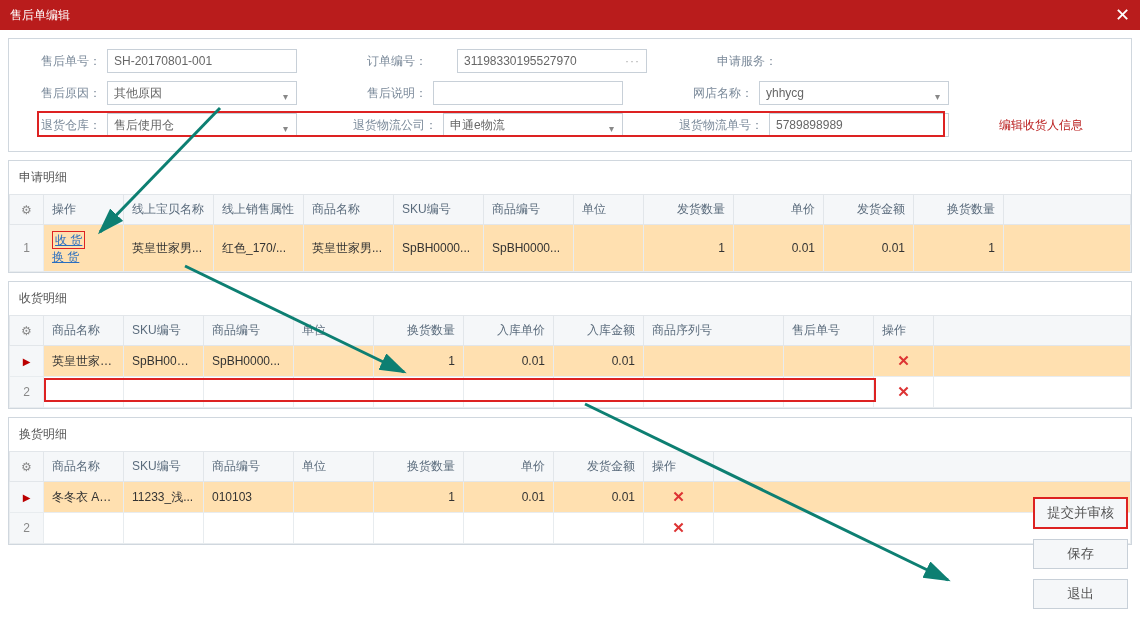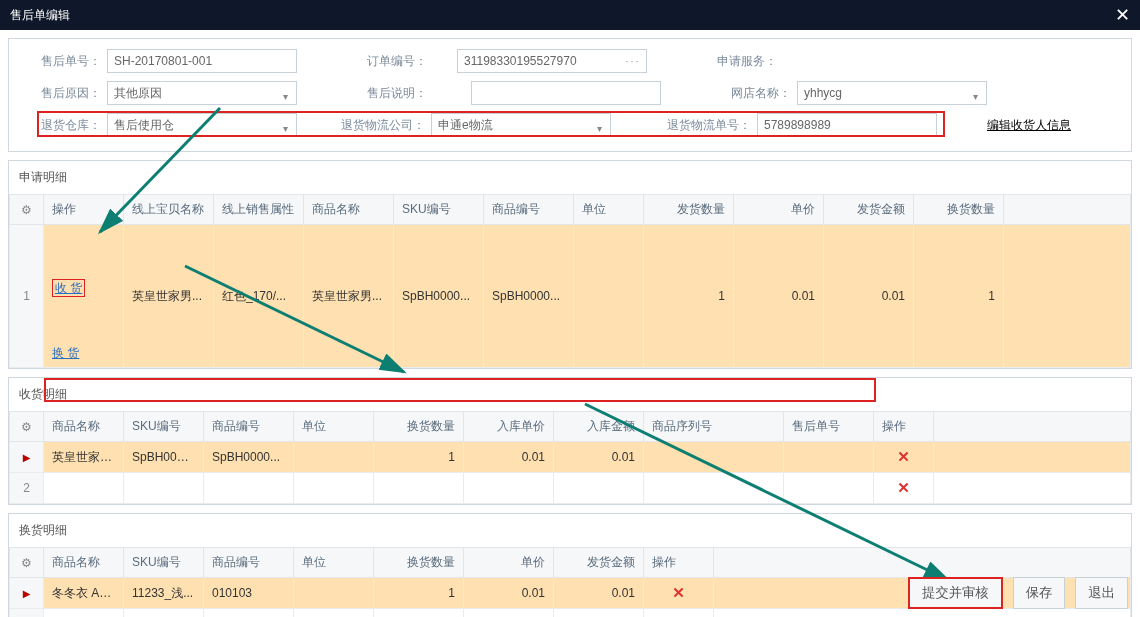--- a/index.html
+++ b/index.html
@@ -1,48 +1,48 @@
 <!DOCTYPE html>
 <html><head>
   <meta charset="utf-8">
   <style>
     * { box-sizing: border-box; margin: 0; padding: 0; }
     body { font-family: "Microsoft YaHei", Arial, sans-serif; font-size: 12px; color: #333; background: #fff; width: 1140px; height: 617px; overflow: hidden; position: relative; }
 
-    .titlebar { background: #0f172a; color: #fff; height: 30px; display: flex; align-items: center; padding: 0 10px; justify-content: space-between; }
+    .titlebar { background: #b91c1c; color: #fff; height: 30px; display: flex; align-items: center; padding: 0 10px; justify-content: space-between; }
     .close-btn { font-size: 18px; cursor: pointer; }
 
     .form-panel { border: 1px solid #d0d7de; margin: 8px; padding: 10px 12px 6px 12px; }
     .form-row { display: flex; align-items: center; margin-bottom: 8px; }
     .form-group { display: flex; align-items: center; margin-right: 30px; }
     .form-label { color: #7b8a9a; text-align: right; width: 80px; margin-right: 6px; }
     .form-input { border: 1px solid #c8d0d8; height: 24px; line-height: 22px; padding: 0 6px; background: #fff; color: #666; }
     .w190 { width: 190px; }
     .dropdown { position: relative; }
     .dropdown::after { content: "▾"; position: absolute; right: 8px; top: 4px; color: #888; font-size: 10px; pointer-events: none; }
     .badge-highlight { background: #4a7aa8; color: #fff; padding: 1px 4px; }
-    .link-edit { color: #000000; text-decoration: underline; margin-left: 20px; text-align: right; }
+    .link-edit { color: #b91c1c; margin-left: 20px; text-align: right; }
     .red-box { border: 2px solid #d22; position: absolute; pointer-events: none; }
 
     .section { border: 1px solid #d0d7de; margin: 0 8px 8px 8px; }
     .section-title { padding: 8px 10px; color: #555; }
 
     table { width: 100%; border-collapse: collapse; table-layout: fixed; }
     th { background: #f5f7f9; border: 1px solid #e2e6ea; font-weight: normal; color: #5a6b7c; text-align: left; padding: 6px 8px; height: 30px; white-space: nowrap; overflow: hidden; text-overflow: ellipsis; }
     td { border: 1px solid #e8ecef; padding: 6px 8px; height: 30px; white-space: nowrap; overflow: hidden; text-overflow: ellipsis; }
     .gear-cell { width: 34px; text-align: center; color: #888; }
     .idx-cell { width: 34px; text-align: center; background: #f5f7f9; color: #888; }
     .row-highlight td { background: #ffe0b0; }
     .row-highlight td.idx-cell { background: #f5f7f9; }
-    .blue-link { color: #2a6ec0; text-decoration: underline; cursor: pointer; display: block; line-height: 16px; margin-top: 48px; }
+    .blue-link { color: #2a6ec0; text-decoration: underline; cursor: pointer; display: block; line-height: 16px; }
     .red-x { color: #d33; font-size: 15px; cursor: pointer; font-weight: bold; }
     .arrow-marker { color: #b00; font-size: 10px; }
     .num-right { text-align: right; }
 
-    .footer-buttons { position: absolute; bottom: 8px; right: 12px; display: flex; gap: 10px; }
+    .footer-buttons { position: absolute; bottom: 8px; right: 12px; display: flex; gap: 10px; flex-direction: column; }
     .btn { border: 1px solid #c8d0d8; background: #f5f7f9; padding: 5px 12px; cursor: pointer; color: #555; }
     .btn-primary { border: 2px solid #d22; }
 
     .annot-arrow { position: absolute; pointer-events: none; }
   </style>
 </head>
 <body>
 
 <div class="titlebar">
   <span>售后单编辑</span>
@@ -64,35 +64,35 @@
     </div>
     <div class="form-group" style="margin-left:20px;">
       <span class="form-label">申请服务：</span>
     </div>
   </div>
   <div class="form-row">
     <div class="form-group">
       <span class="form-label">售后原因：</span>
       <div class="form-input w190 dropdown"><span>其他原因</span></div>
     </div>
-    <div class="form-group" style="margin-left:20px;gap:38px;">
+    <div class="form-group" style="margin-left:20px;">
       <span class="form-label">售后说明：</span>
       <div class="form-input w190"><span></span></div>
     </div>
     <div class="form-group" style="margin-left:20px;">
       <span class="form-label">网店名称：</span>
       <div class="form-input w190 dropdown"><span>yhhycg</span></div>
     </div>
   </div>
   <div class="form-row">
     <div class="form-group">
       <span class="form-label">退货仓库：</span>
       <div class="form-input w190 dropdown"><span>售后使用仓</span></div>
     </div>
-    <div class="form-group" style="margin-left:8px;">
+    <div class="form-group" style="margin-left:20px;">
       <span class="form-label" style="width:90px;">退货物流公司：</span>
       <div class="form-input dropdown" style="width:180px;"><span>申通e物流</span></div>
     </div>
     <div class="form-group" style="margin-left:20px;">
       <span class="form-label" style="width:90px;">退货物流单号：</span>
       <div class="form-input" style="width:180px;"><span>5789898989</span></div>
     </div>
     <a class="link-edit">编辑收货人信息</a>
   </div>
   <div class="red-box" style="left:28px; top:72px; width:908px; height:26px;"></div>

